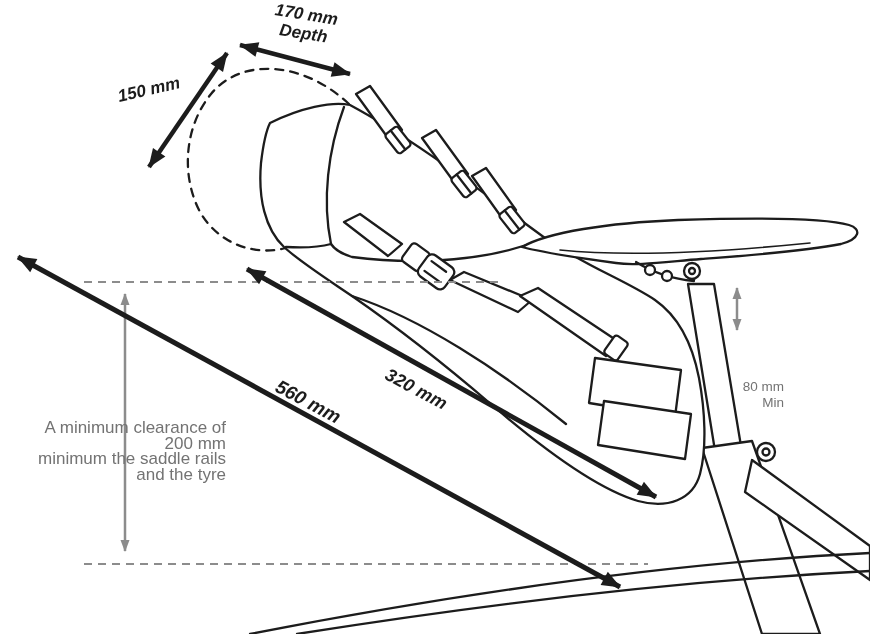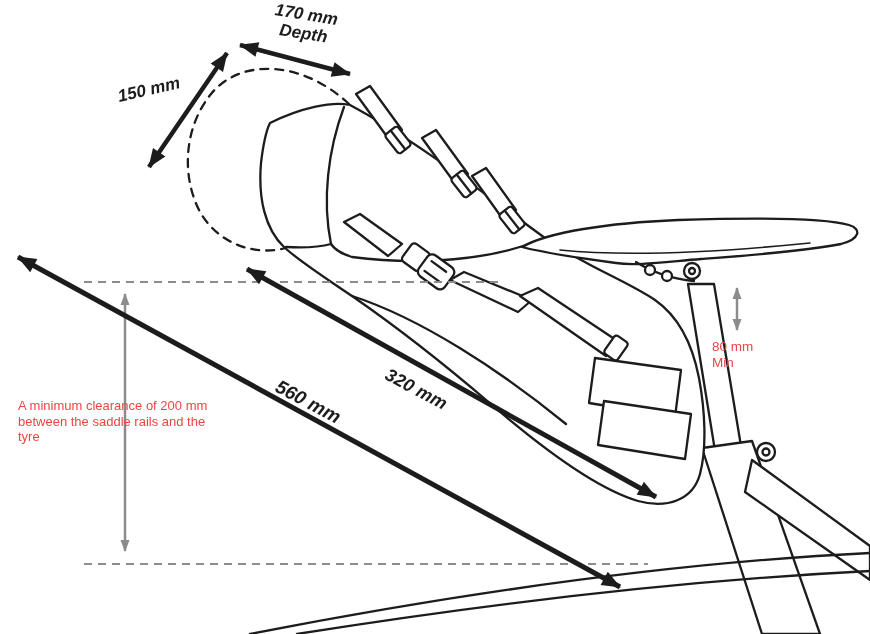--- a/index.html
+++ b/index.html
@@ -16,28 +16,28 @@
     font-family:"Liberation Sans",sans-serif;
     font-weight:700;font-style:italic;
     color:#1c1c1c;text-align:center;
     white-space:nowrap;
   }
   .dim span{display:block;}
   .muted{
     position:absolute;
     font-family:"Liberation Sans",sans-serif;
     font-weight:400;font-style:normal;
-    color:#ef4444;text-align:left;
+    color:#737373;text-align:right;margin-top:40px;
   }
   .muted span{display:block;}
   #depth-label{left:252px;top:5px;width:106px;font-size:17px;line-height:19px;transform:rotate(9deg);}
   #height-label{left:103px;top:80px;width:92px;font-size:17px;transform:rotate(-13deg);}
   #len560-label{left:256px;top:391px;width:104px;font-size:19px;transform:rotate(28deg);}
   #len320-label{left:364px;top:379px;width:104px;font-size:18px;transform:rotate(28deg);}
-  #clearance-note{left:18px;top:398px;width:208px;font-size:13px;line-height:15.5px;}
+  #clearance-note{left:18px;top:380px;width:208px;font-size:17px;line-height:15.5px;}
   #seatpost-min-label{left:712px;top:339px;width:72px;font-size:13.5px;line-height:16px;}
 </style>
 </head>
 <body>
 
 <div id="stage">
 
   <svg width="870" height="634" viewBox="0 0 870 634">
     <defs>
       <marker id="mbE" orient="auto" markerUnits="userSpaceOnUse" markerWidth="22" markerHeight="18" refX="19" refY="8.5">
@@ -148,21 +148,21 @@
   <div class="dim" id="len560-label">
     <span>560 mm</span>
   </div>
 
   <div class="dim" id="len320-label">
     <span>320 mm</span>
   </div>
 
   <div class="muted" id="clearance-note">
     <span>A minimum clearance of 200 mm</span>
-    <span>between the saddle rails and the tyre</span>
+    <span>minimum the saddle rails and the tyre</span>
   </div>
 
   <div class="muted" id="seatpost-min-label">
     <span>80 mm</span>
     <span>Min</span>
   </div>
 
 </div>
 
 </body></html>

